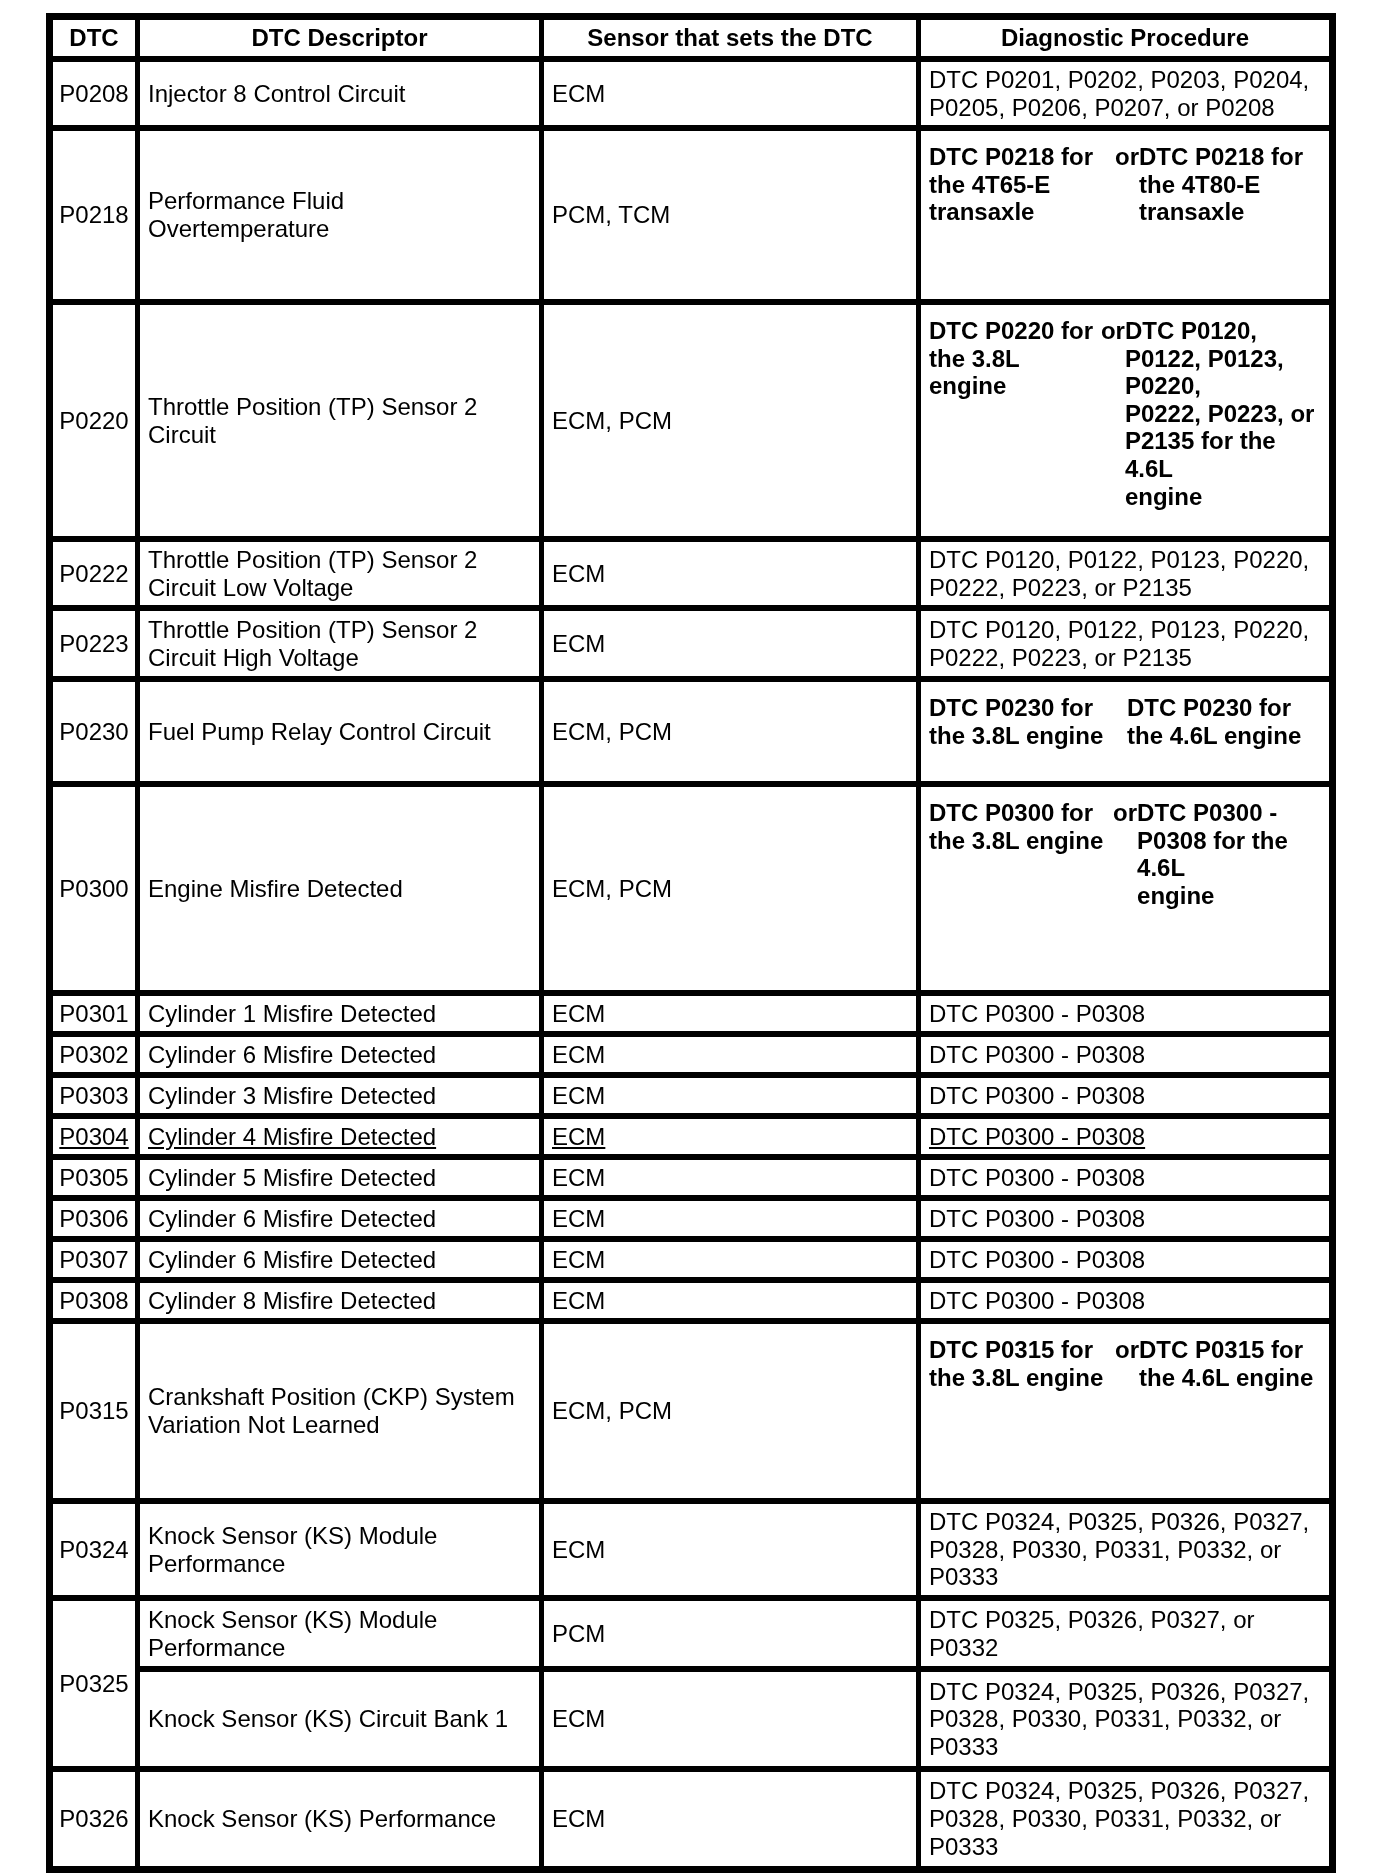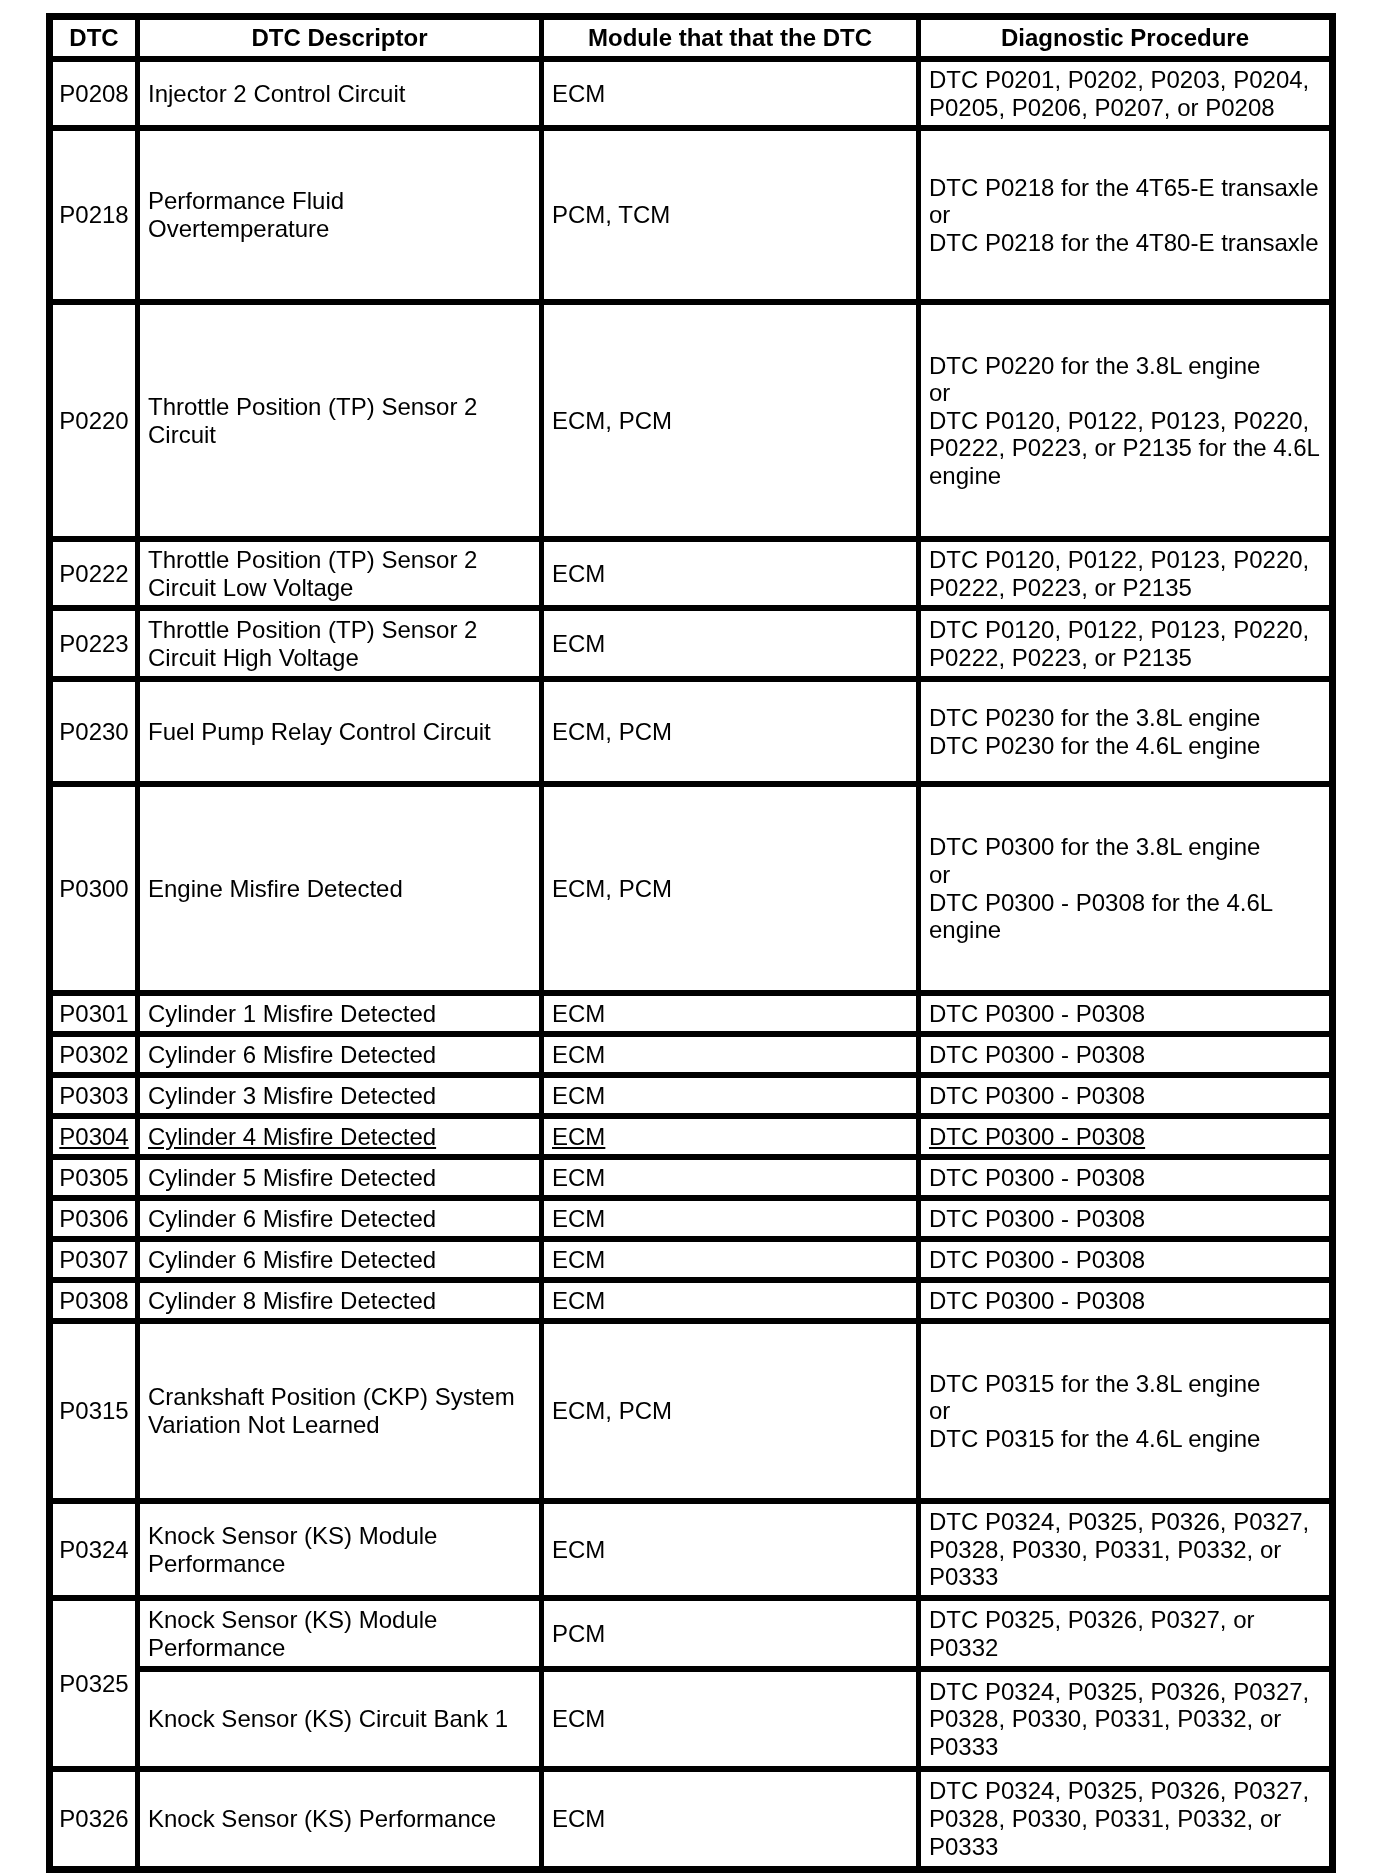--- a/index.html
+++ b/index.html
@@ -50,51 +50,52 @@
   td.dtc-cell {
     text-align: center;
     padding: 2px 2px;
   }
   td.desc-cell, td.mod-cell, td.proc-cell {
     text-align: left;
   }
   .ml { white-space: pre-line; }
   .proc-spread {
     display: flex;
-    flex-direction: column;
-    justify-content: center;
+    flex-direction: row;
+    justify-content: flex-end;
     padding: 6px 0 6px 0;
     box-sizing: border-box;
+    font-weight: bold;
   }
   .proc-block { white-space: pre-line; }
 </style>
 </head>
 <body>
 
 <div class="page">
   <table class="dtc-table">
     <colgroup>
       <col class="c-dtc">
         <col class="c-desc">
         <col class="c-mod">
         <col class="c-proc">
     </colgroup>
     <thead>
       <tr>
         <th>DTC</th>
         <th>DTC Descriptor</th>
-        <th>Module that that the DTC</th>
+        <th>Sensor that sets the DTC</th>
         <th>Diagnostic Procedure</th>
       </tr>
     </thead>
     <tbody id="table-body">
     <tr style="height: 69px;">
           <td class="dtc-cell">P0208</td>
           <td class="desc-cell">
-            <div class="ml">Injector 2 Control Circuit</div>
+            <div class="ml">Injector 8 Control Circuit</div>
           </td>
           <td class="mod-cell">ECM</td>
           <td class="proc-cell">
             <div class="ml">DTC P0201, P0202, P0203, P0204,
 P0205, P0206, P0207, or P0208</div>
           </td>
         </tr>
         <tr style="height: 174px;">
           <td class="dtc-cell">P0218</td>
           <td class="desc-cell">

